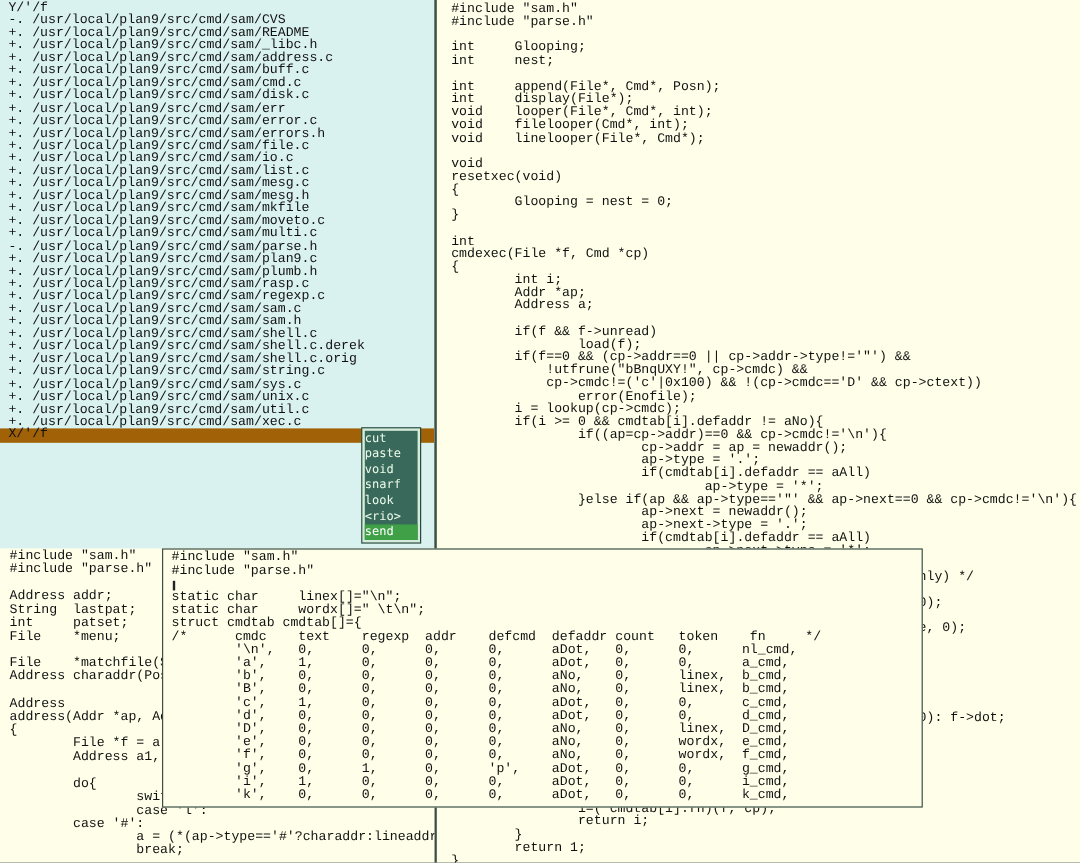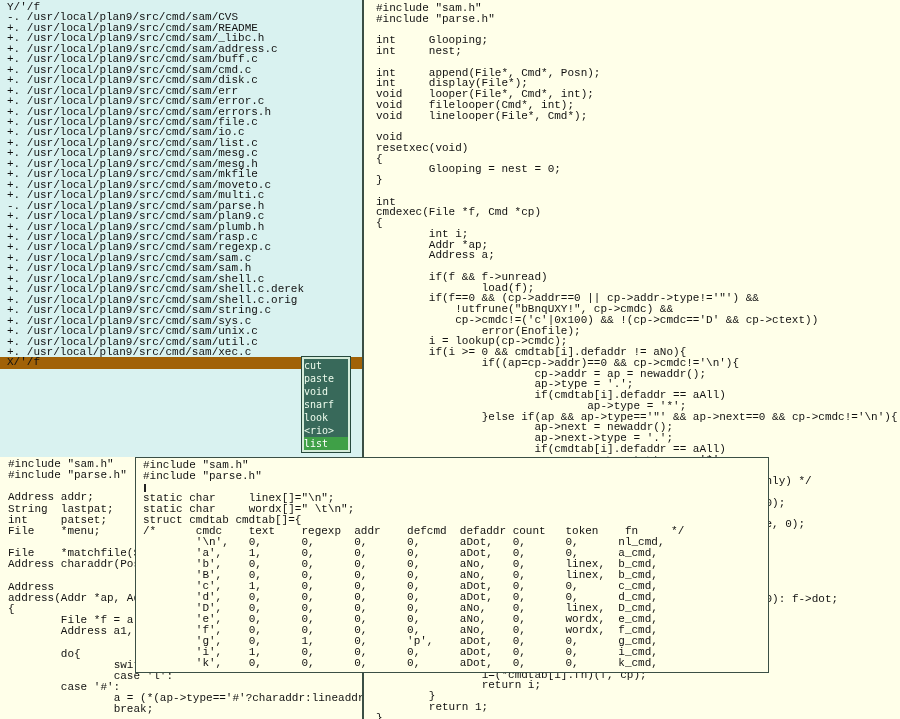--- a/index.html
+++ b/index.html
@@ -199,16 +199,16 @@
     <div class="caret"></div>
   </div>
 
   <div class="menu">
     <div class="menu-item">cut</div>
     <div class="menu-item">paste</div>
     <div class="menu-item">void</div>
     <div class="menu-item">snarf</div>
     <div class="menu-item">look</div>
     <div class="menu-item">&lt;rio&gt;</div>
-    <div class="menu-item selected">list</div>
+    <div class="menu-item selected">send</div>
   </div>
 
 </div>
 
 </body></html>

